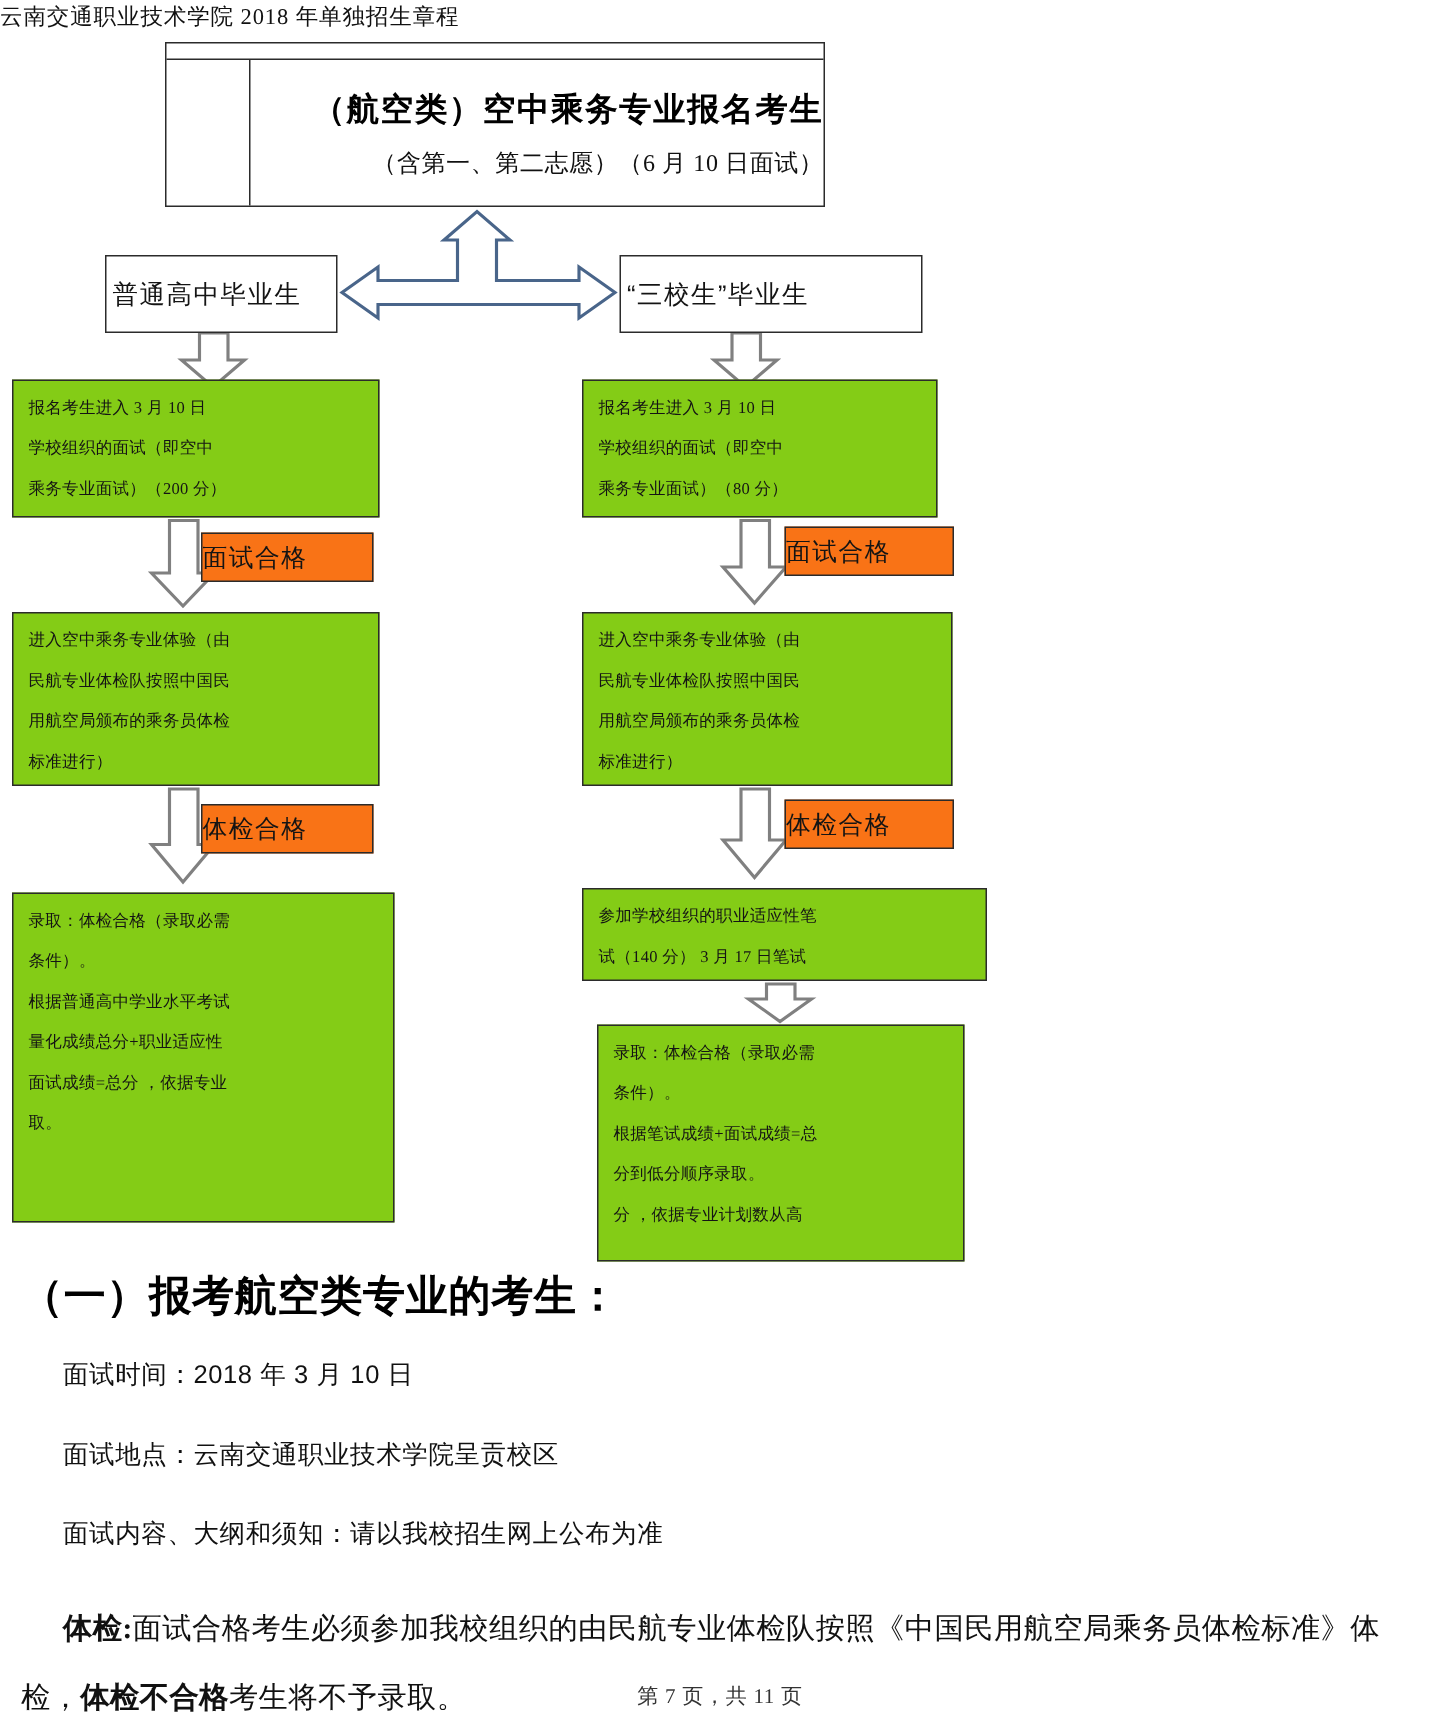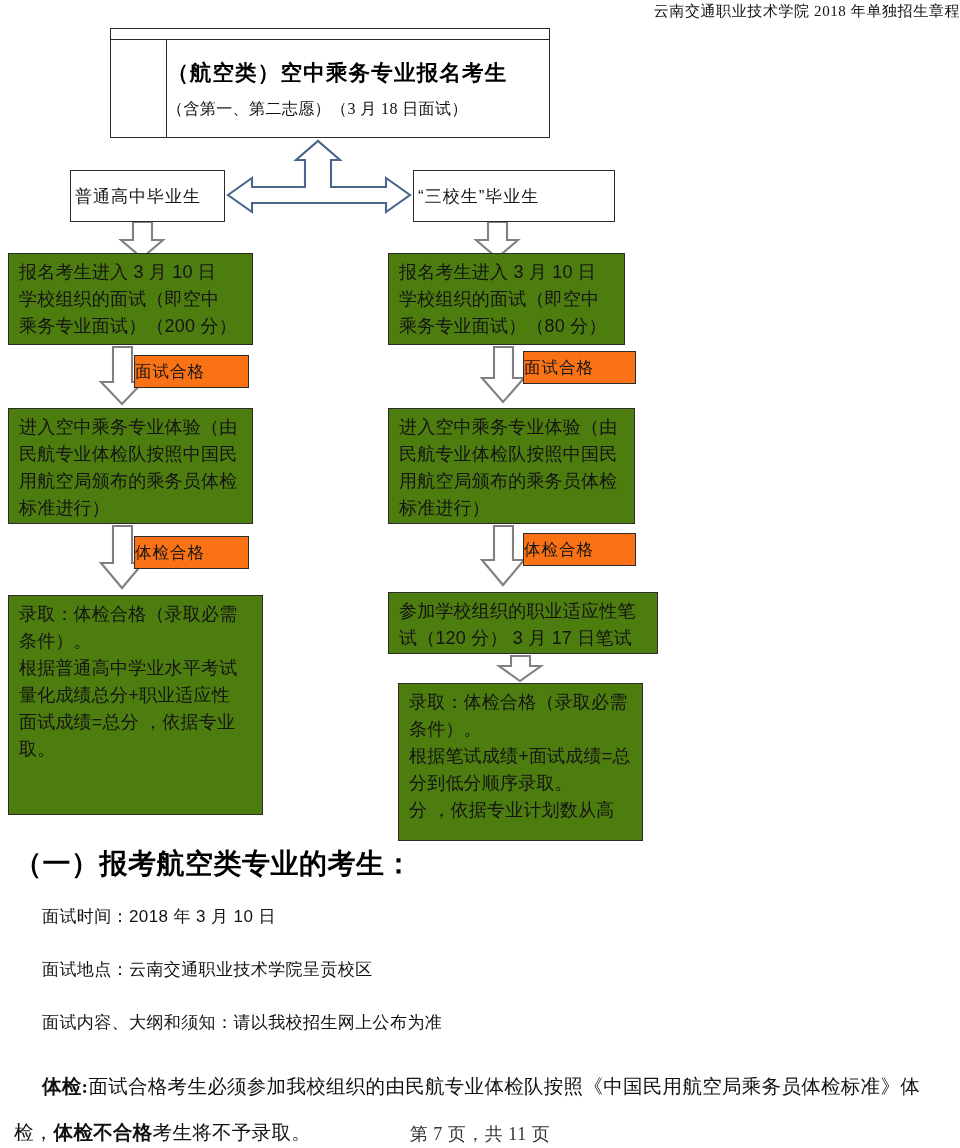--- a/index.html
+++ b/index.html
@@ -20,21 +20,21 @@
     position: relative;
     width: 960px;
     height: 1148px;
   }
 
   
   .doc-header {
     position: absolute;
     left: 0; top: 2px;
     width: 960px;
-    text-align: right;
+    text-align: left;
     font-family: "Liberation Serif", serif;
     font-size: 15px;
     letter-spacing: 0.6px;
     color: #111;
   }
 
   
   .flow {
     position: absolute;
     left: 0; top: 0;
@@ -46,23 +46,23 @@
     left: 0; top: 0;
     width: 960px;
     height: 845px;
     pointer-events: none;
   }
 
   .node {
     position: absolute;
     box-sizing: border-box;
     border: 1.3px solid #2b2b2b;
-    background: #4d7c0f;
-    font-family: Liberation Sans, sans-serif;
-    font-size: 18px;
+    background: #84cc16;
+    font-family: Liberation Serif, serif;
+    font-size: 11px;
     line-height: 27px;
     color: #141414;
     padding: 5px 8px 5px 10px;
     letter-spacing: 0.2px;
     z-index: 3;
   }
 
   
   .title-box {
     position: absolute;
@@ -88,21 +88,21 @@
     left: 0; top: 0; bottom: 0;
     width: 56px;
     border-right: 1.3px solid #2b2b2b;
     box-sizing: border-box;
   }
   .title-box .content {
     position: absolute;
     left: 56px; right: 0; top: 0; bottom: 0;
     display: flex;
     flex-direction: column;
-    align-items: flex-start;
+    align-items: flex-end;
     justify-content: center;
   }
   .title-main {
     font-family: "Liberation Sans", sans-serif;
     font-weight: bold;
     font-size: 21.5px;
     letter-spacing: 1.2px;
     color: #000;
     margin-bottom: 12px;
   }
@@ -192,21 +192,21 @@
     text-indent: 28px;
   }
   .para-wrap b { font-weight: bold; }
 
   .doc-footer {
     position: absolute;
     left: 0; top: 1122px;
     width: 960px;
     text-align: center;
     font-family: "Liberation Serif", serif;
-    font-size: 18px;
+    font-size: 14px;
     color: #333;
     letter-spacing: 0.5px;
   }
 </style>
 </head>
 <body>
 
 <div class="page">
 
   <div class="doc-header">云南交通职业技术学院 2018 年单独招生章程</div>
@@ -250,21 +250,21 @@
         <path d="M 511,656 L 530,656 L 530,666 L 541,666 L 520,681 L 499,666 L 511,666 Z"></path>
       </g>
     </svg>
 
     <div class="title-box">
       <div class="spacer-row"></div>
       <div class="body-row">
         <div class="gutter"></div>
         <div class="content">
           <div class="title-main">（航空类）空中乘务专业报名考生</div>
-          <div class="title-sub">（含第一、第二志愿）（3 月 18 日面试）</div>
+          <div class="title-sub">（含第一、第二志愿）（6 月 10 日面试）</div>
         </div>
       </div>
     </div>
 
     <div class="src-box" id="node-putong">
       <span>普通高中毕业生</span>
     </div>
     <div class="src-box" id="node-sanxiao">
       <span>“三校生”毕业生</span>
     </div>
@@ -311,21 +311,21 @@
       <p>录取：体检合格（录取必需</p>
       <p>条件）。</p>
       <p>根据普通高中学业水平考试</p>
       <p>量化成绩总分+职业适应性</p>
       <p>面试成绩=总分 ，依据专业</p>
       <p>取。</p>
     </div>
 
     <div class="node" id="node-written-right">
       <p>参加学校组织的职业适应性笔</p>
-      <p>试（120 分）  3 月 17 日笔试</p>
+      <p>试（140 分）  3 月 17 日笔试</p>
     </div>
 
     <div class="node" id="node-admit-right">
       <p>录取：体检合格（录取必需</p>
       <p>条件）。</p>
       <p>根据笔试成绩+面试成绩=总</p>
       <p>分到低分顺序录取。</p>
       <p>分 ，依据专业计划数从高</p>
     </div>
 

